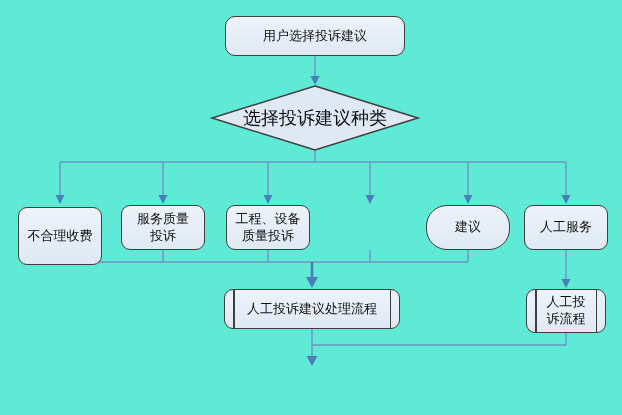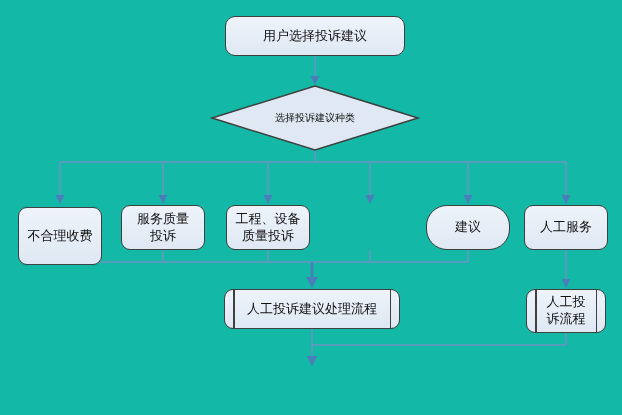--- a/index.html
+++ b/index.html
@@ -7,21 +7,21 @@
     --node-fill-top:#eef3fa;
     --node-border:#3f3f3f;
     --connector:#6f93c4;
     --arrow:#4a7ebb;
     --text:#111111;
   }
   html,body{margin:0;padding:0;background:#ffffff;}
   .canvas{
     position:relative;
     width:622px;height:415px;
-    background:#14b8a6;
+    background:#5eead4;
     font-family:"DejaVu Serif","Liberation Serif",serif;
     overflow:hidden;
   }
   .wires{position:absolute;left:0;top:0;width:622px;height:415px;}
   .wires line{stroke:var(--connector);stroke-width:1.4;}
   .wires line.thick{stroke:var(--arrow);stroke-width:2.6;}
   .wires polygon.arrow{fill:var(--arrow);stroke:none;}
   .wires polygon.diamond{
     fill:var(--node-fill);
     stroke:var(--node-border);stroke-width:1.5;
@@ -42,21 +42,21 @@
   .predef{border-radius:9px;}
   .predef .bar{
     position:absolute;top:0;bottom:0;width:1.5px;
     background:var(--node-border);
   }
   .predef .bar.left{left:8px;}
   .predef .bar.right{right:8px;}
   .diamond-label{
     position:absolute;left:215px;top:105px;width:200px;height:26px;
     display:flex;align-items:center;justify-content:center;
-    font-size:10px;color:var(--text);
+    font-size:18px;color:var(--text);
   }
 </style>
 </head>
 <body>
 
 <div class="canvas">
 
   <svg class="wires" viewBox="0 0 622 415" xmlns="http://www.w3.org/2000/svg">
 
     <line x1="315" y1="56" x2="315" y2="78"></line>

